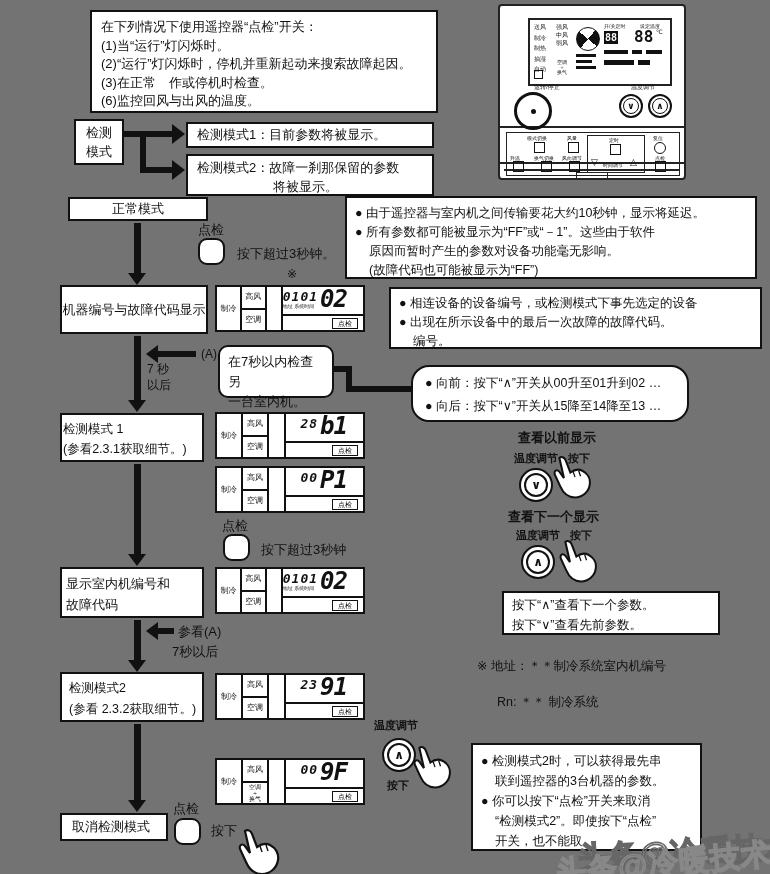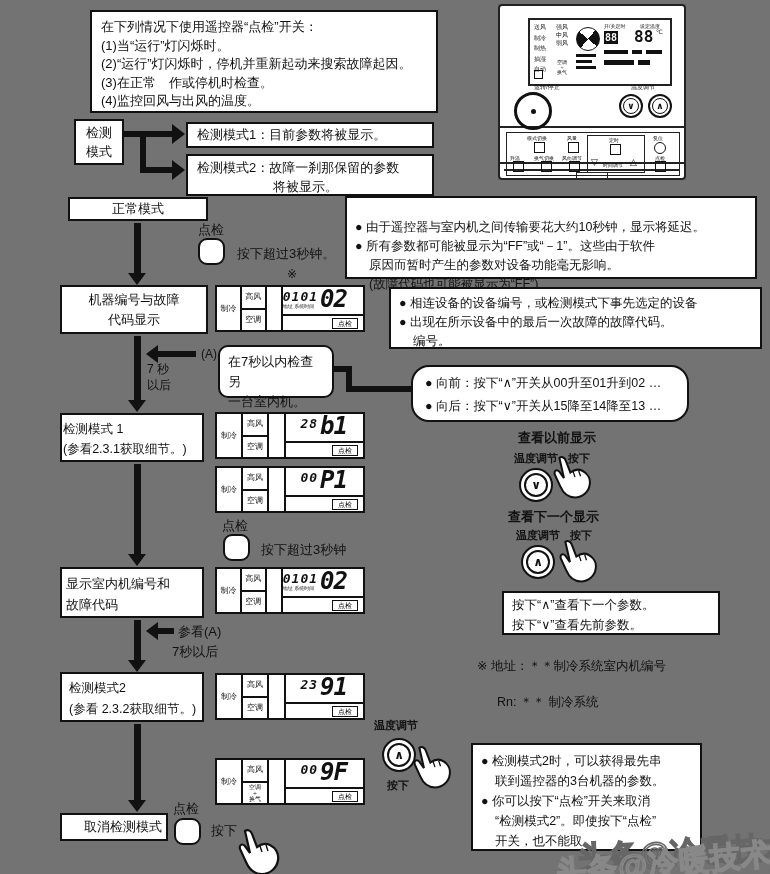--- a/index.html
+++ b/index.html
@@ -76,21 +76,21 @@
 </head>
 <body>
 
 <div class="page">
 
   <div class="box pad" style="left:90px;top:10px;width:348px;height:103px;font-size:13px;line-height:18.5px;white-space:nowrap">
     <div>在下列情况下使用遥控器“点检”开关：</div>
     <div>(1)当“运行”灯闪烁时。</div>
     <div>(2)“运行”灯闪烁时，停机并重新起动来搜索故障起因。</div>
     <div>(3)在正常　作或停机时检查。</div>
-    <div>(4)监控回风与出风的温度。</div>
+    <div>(6)监控回风与出风的温度。</div>
   </div>
 
   <div class="remote" style="left:498px;top:4px;width:188px;height:176px">
     <div class="rc-case"></div>
     <div class="ln" style="left:2px;top:122px;width:184px;height:2px;background:#222"></div>
     <div class="ln" style="left:2px;top:158px;width:184px;height:1.5px;background:#222"></div>
     <div class="ln" style="left:6px;top:165px;width:176px;height:1.5px;background:#222"></div>
     <div class="ln" style="left:78px;top:168px;width:30px;height:5px;background:#fff;border:1px solid #222"></div>
 
     <div class="rc-lcd" style="left:30px;top:14px;width:140px;height:64px">
@@ -177,35 +177,35 @@
   </div>
   <div class="box" style="left:186px;top:154px;width:248px;height:42px;font-size:13px;line-height:19px;padding:2px 9px;box-sizing:border-box">
     <div>检测模式2：故障一刹那保留的参数</div>
     <div style="padding-left:76px">将被显示。</div>
   </div>
 
   <div class="box" style="left:68px;top:197px;width:140px;height:24px;display:flex;align-items:center;justify-content:center;font-size:13px">
     <span>正常模式</span>
   </div>
 
-  <div class="box note" style="left:345px;top:196px;width:412px;height:83px;padding:20px 8px">
+  <div class="box note" style="left:345px;top:196px;width:412px;height:83px;padding:6px 8px">
     <div>●  由于遥控器与室内机之间传输要花大约10秒钟，显示将延迟。</div>
     <div>●  所有参数都可能被显示为“FF”或“－1”。这些由于软件</div>
     <div class="cont">原因而暂时产生的参数对设备功能毫无影响。</div>
     <div class="cont">(故障代码也可能被显示为“FF”)</div>
   </div>
 
   <div class="t fs13" style="left:198px;top:222px">点检</div>
   <div class="sbtn" style="left:198px;top:238px"></div>
   <div class="t fs13" style="left:237px;top:246px">按下超过3秒钟。</div>
 
   <div class="ad" style="left:134px;top:223px;height:51px"></div>
 
   <div class="t fs12" style="left:287px;top:267px">※</div>
-  <div class="box" style="left:60px;top:285px;width:148px;height:49px;display:flex;flex-direction:column;align-items:center;justify-content:center;font-size:13px;line-height:20px">
+  <div class="box" style="left:60px;top:285px;width:148px;height:49px;display:flex;flex-direction:row;align-items:center;justify-content:center;font-size:13px;line-height:20px">
     <div>机器编号与故障</div>
     <div>代码显示</div>
   </div>
 
   <div class="lcd" style="left:215px;top:285px">
     <div class="c1">制冷</div>
     <div class="c2">
         <div class="top">高风</div>
         <div>空调</div>
       </div>
@@ -425,21 +425,21 @@
   <div class="box note" style="left:471px;top:743px;width:231px;height:108px;padding:6px 8px;line-height:20px">
     <div>●  检测模式2时，可以获得最先串</div>
     <div class="cont">联到遥控器的3台机器的参数。</div>
     <div>●  你可以按下“点检”开关来取消</div>
     <div class="cont">“检测模式2”。即使按下“点检”</div>
     <div class="cont">开关，也不能取</div>
   </div>
 
   <div class="ad" style="left:134px;top:724px;height:77px"></div>
 
-  <div class="box" style="left:60px;top:813px;width:108px;height:28px;display:flex;align-items:center;padding-left:22px;font-size:13px;box-sizing:border-box">
+  <div class="box" style="left:60px;top:813px;width:108px;height:28px;display:flex;align-items:center;padding-left:10px;font-size:13px;box-sizing:border-box">
     <span>取消检测模式</span>
   </div>
   <div class="t fs13" style="left:173px;top:801px">点检</div>
   <div class="sbtn" style="left:174px;top:818px"></div>
   <div class="t fs13" style="left:211px;top:823px">按下</div>
   <svg class="hand" style="left:237px;top:829px" width="50" height="50" viewBox="0 0 50 50">
       <path d="M8 2 C11 0 14 2 15 5 L20 18 C24 15 29 14 33 16 C39 19 42 25 41 31 C40 39 33 45 25 45 C17 45 12 40 9 33 L3 20 C2 16 5 14 8 17 L13 24 Z" fill="#fff" stroke="#111" stroke-width="2.2"></path>
       <path d="M23 17 L25 23 M29 16 L31 22" fill="none" stroke="#111" stroke-width="1.4"></path>
     </svg>
 

